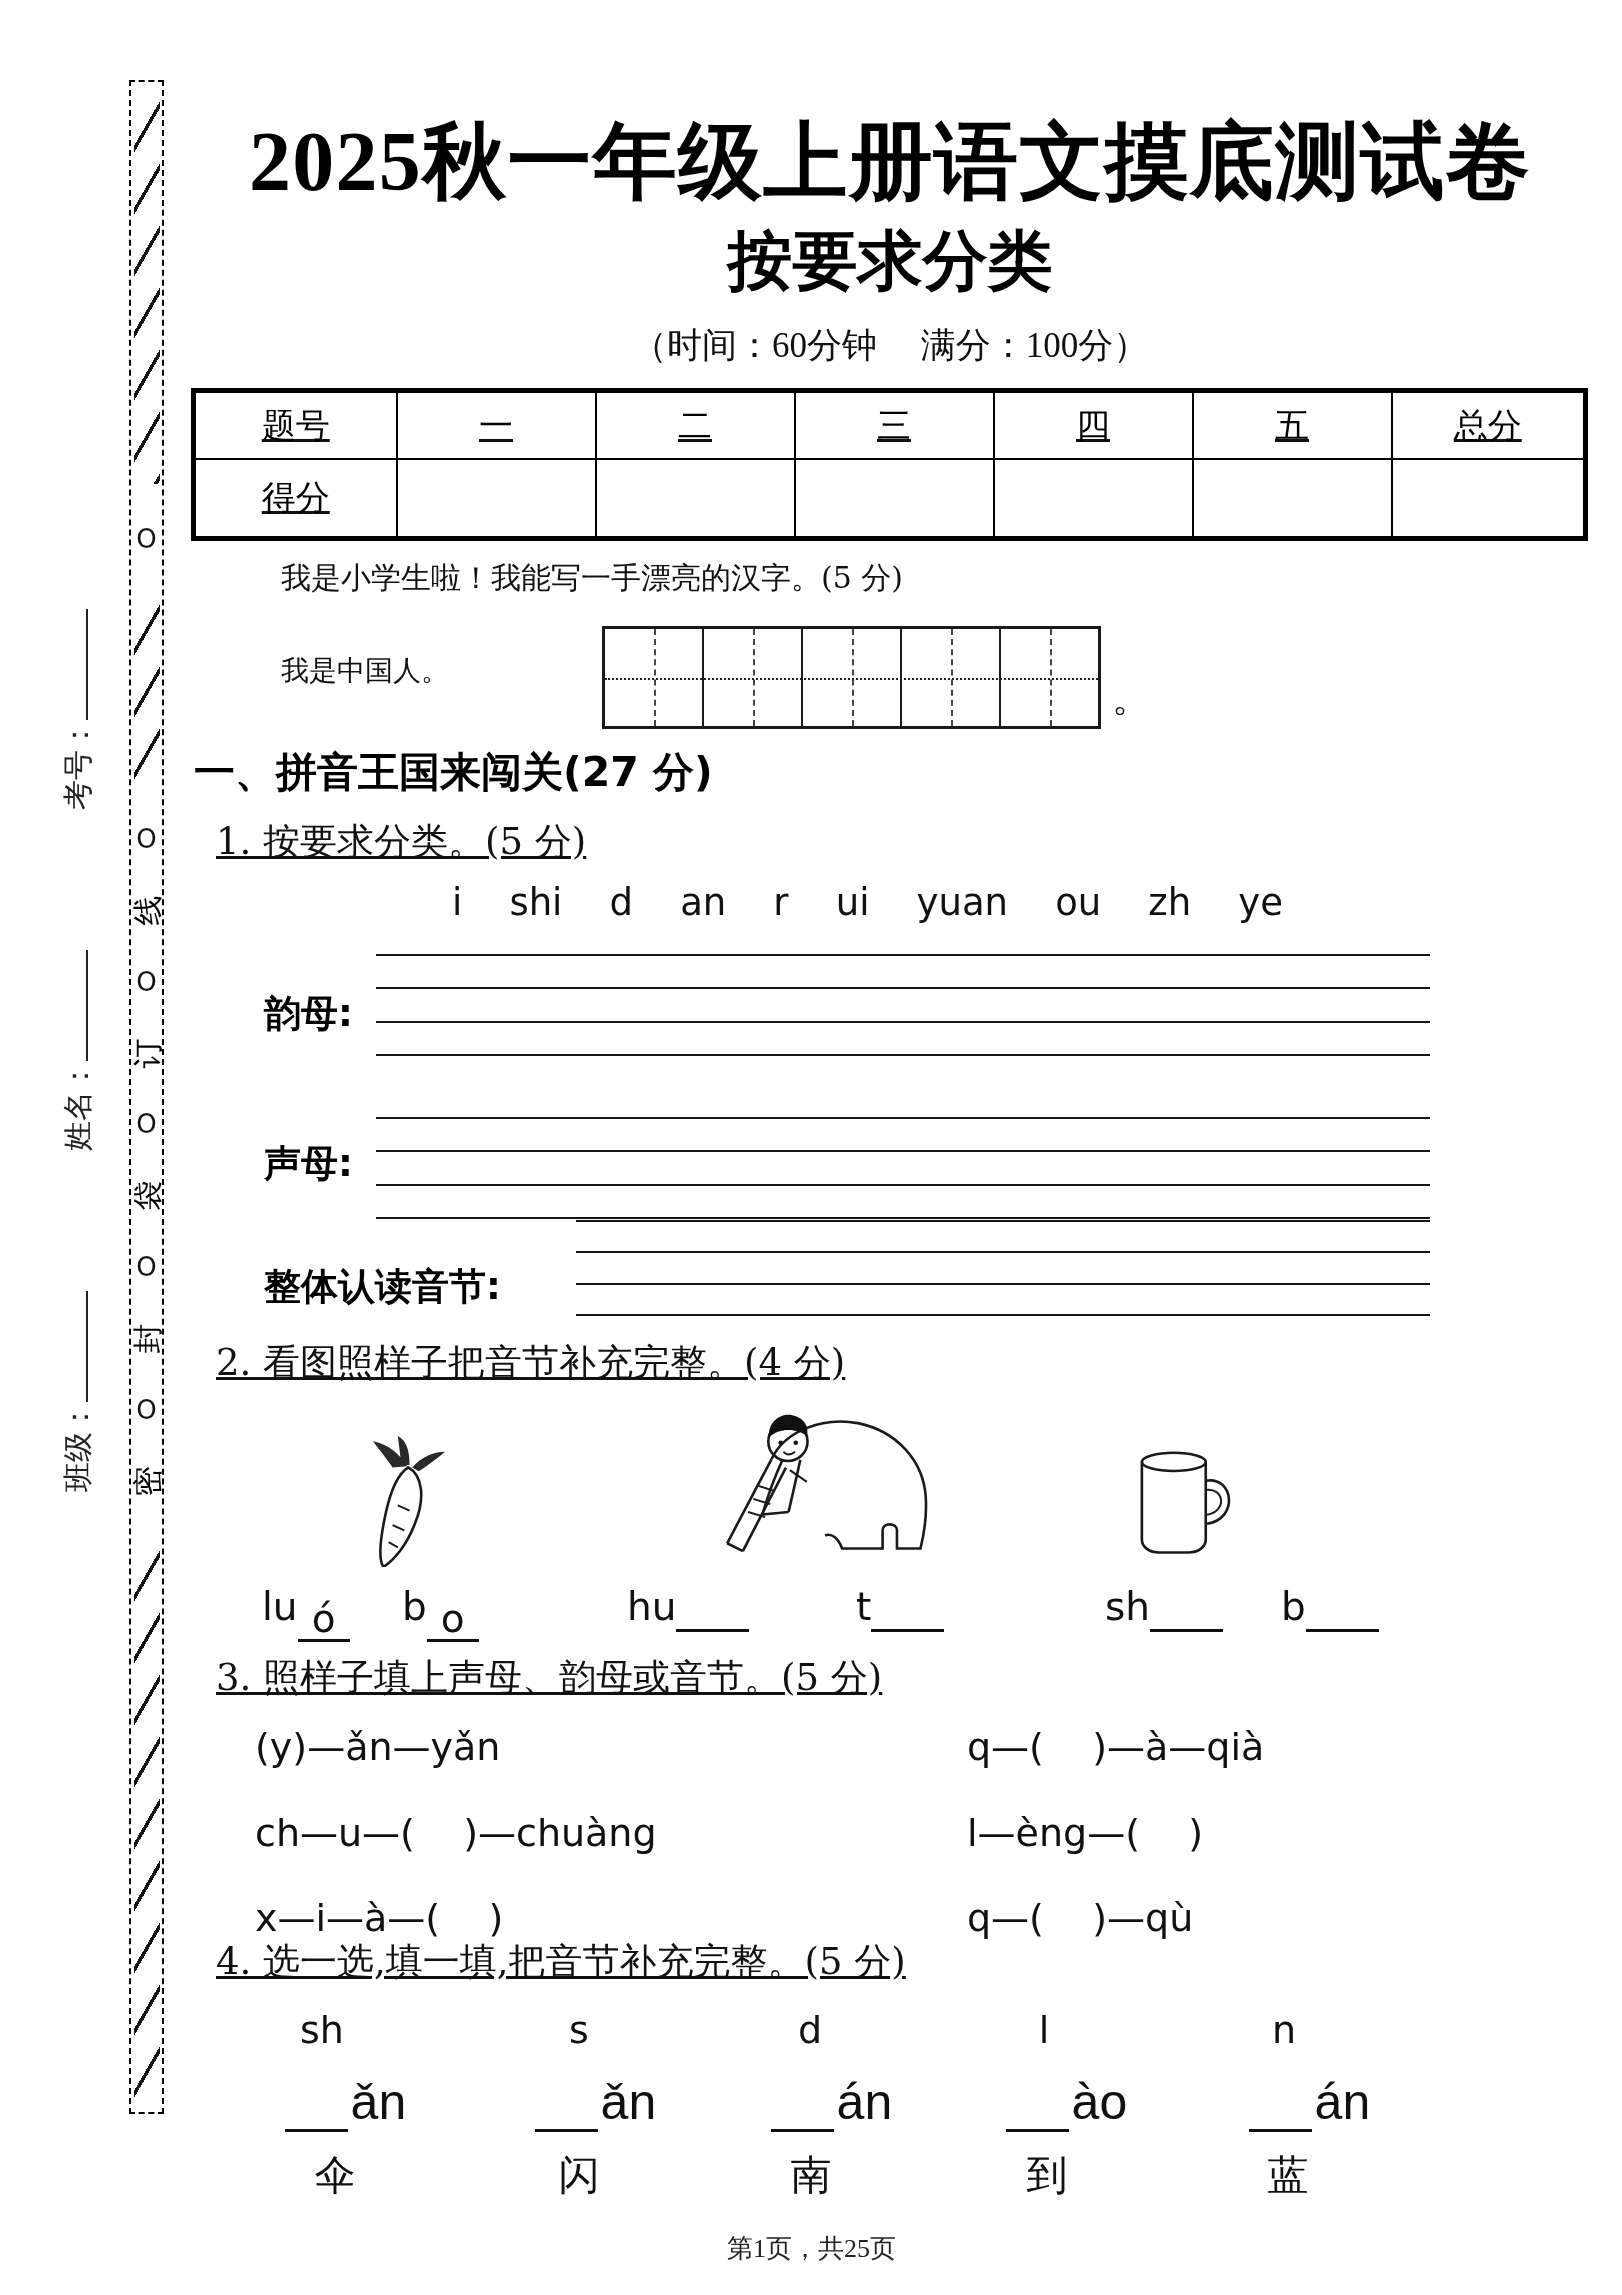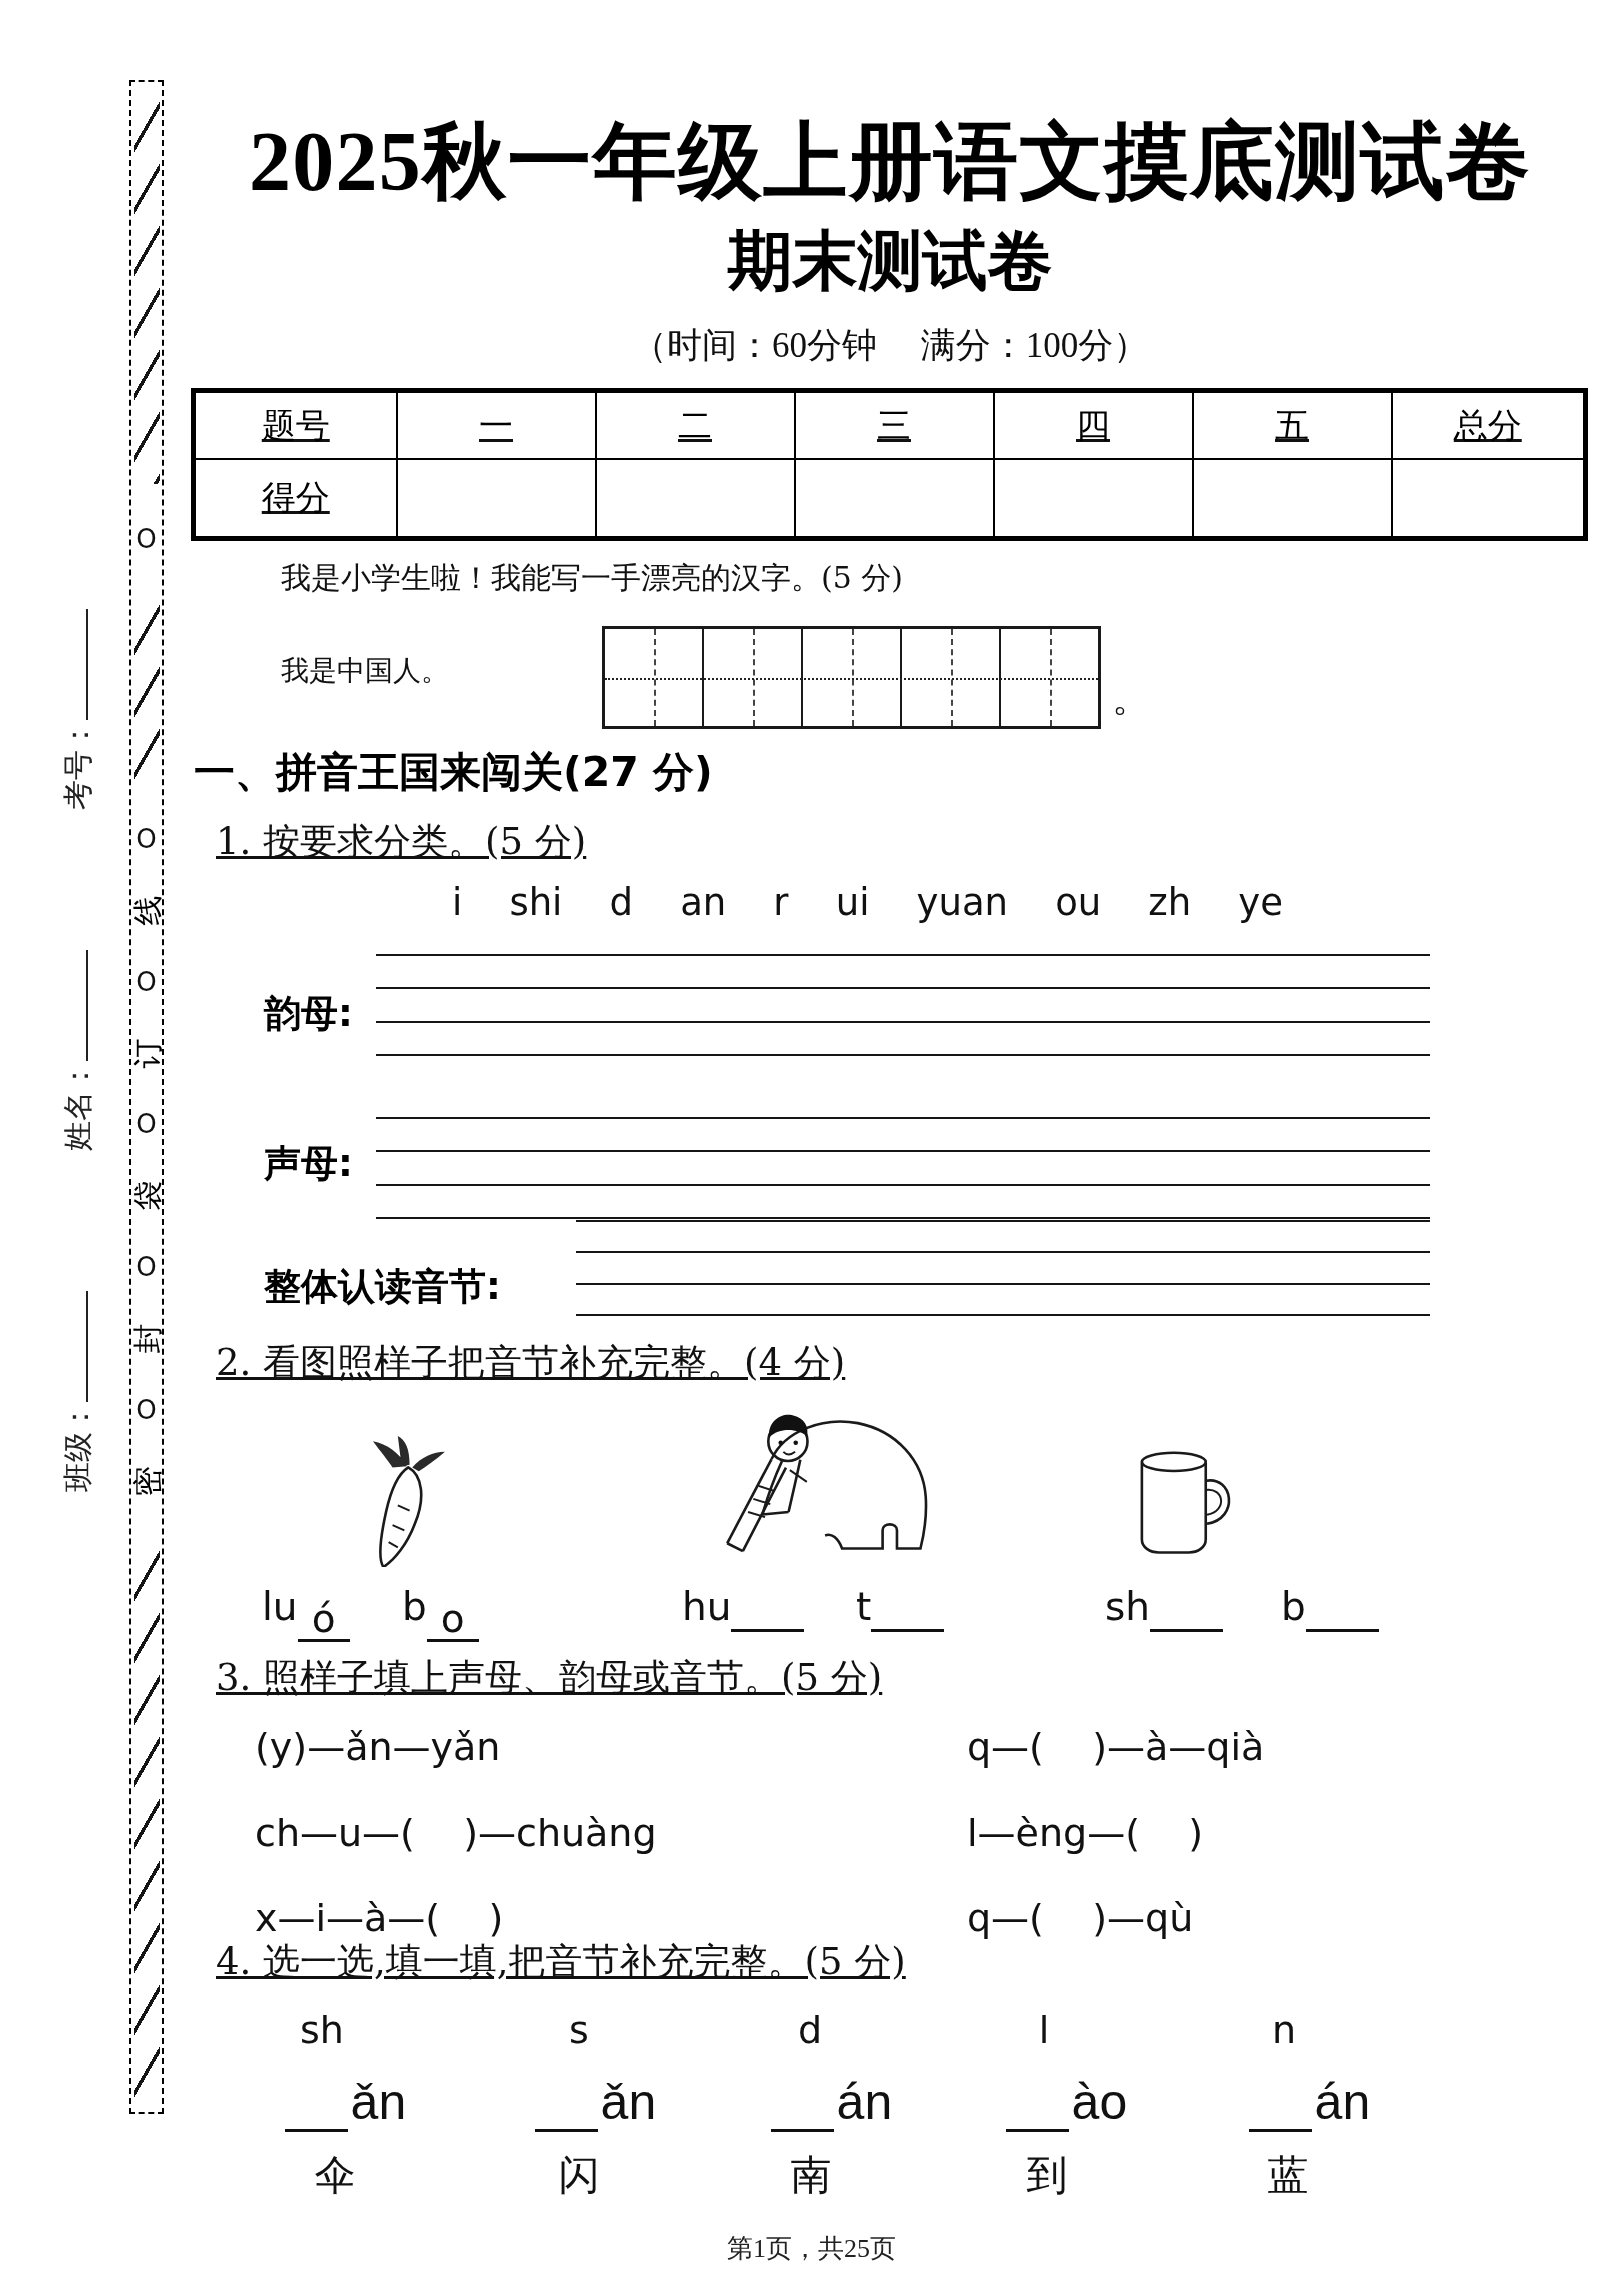--- a/index.html
+++ b/index.html
@@ -111,21 +111,21 @@
     <span class="seal-circle">O</span>
     <span class="seal-char">袋</span>
     <span class="seal-circle">O</span>
     <span class="seal-char">封</span>
     <span class="seal-circle">O</span>
     <span class="seal-char">密</span>
     <div class="hatch hatch-bottom"></div>
   </div>
 
   <div class="abs title1">2025秋一年级上册语文摸底测试卷</div>
-  <div class="abs title2">期末测试卷</div>
+  <div class="abs title2">按要求分类</div>
   <div class="abs meta">（时间：60分钟&nbsp;&nbsp;&nbsp;&nbsp;&nbsp;满分：100分）</div>
 
   <table class="abs score-table">
     <colgroup>
       <col style="width:203px">
         <col style="width:199px">
         <col style="width:199px">
         <col style="width:199px">
       <col style="width:199px">
         <col style="width:199px">
@@ -227,21 +227,21 @@
     <svg width="131" height="116" viewBox="0 0 200 178" fill="none" stroke="#1a1a1a" stroke-width="4">
       <path d="M30,30 L30,148 C30,160 42,168 56,168 L102,168 C116,168 128,160 128,148 L128,30"></path>
       <ellipse cx="79" cy="29" rx="49" ry="14"></ellipse>
       <path d="M128,58 C170,50 180,116 130,124"></path>
       <path d="M128,72 C156,68 162,104 130,110" stroke-width="3"></path>
     </svg>
   </div>
 
   <div class="syllable" style="left:262px;"><span>lu</span><span class="fill fill-ex">ó</span></div>
   <div class="syllable" style="left:402px;"><span>b</span><span class="fill fill-ex">o</span></div>
-  <div class="syllable" style="left:682px;"><span>hu</span><span class="fill"></span></div>
+  <div class="syllable" style="left:627px;"><span>hu</span><span class="fill"></span></div>
   <div class="syllable" style="left:856px;"><span>t</span><span class="fill"></span></div>
   <div class="syllable" style="left:1105px;"><span>sh</span><span class="fill"></span></div>
   <div class="syllable" style="left:1281px;"><span>b</span><span class="fill"></span></div>
 
   <div class="abs q-label q3-label kai">3. 照样子填上声母、韵母或音节。(5 分)</div>
   <div class="q3-item" style="left:255px;top:1725px;">(y)—ǎn—yǎn</div>
   <div class="q3-item" style="left:967px;top:1725px;">q—(&nbsp;&nbsp;&nbsp;&nbsp;)—à—qià</div>
   <div class="q3-item" style="left:255px;top:1811px;">ch—u—(&nbsp;&nbsp;&nbsp;&nbsp;)—chuàng</div>
   <div class="q3-item" style="left:967px;top:1811px;">l—èng—(&nbsp;&nbsp;&nbsp;&nbsp;)</div>
   <div class="q3-item" style="left:255px;top:1896px;">x—i—à—(&nbsp;&nbsp;&nbsp;&nbsp;)</div>

